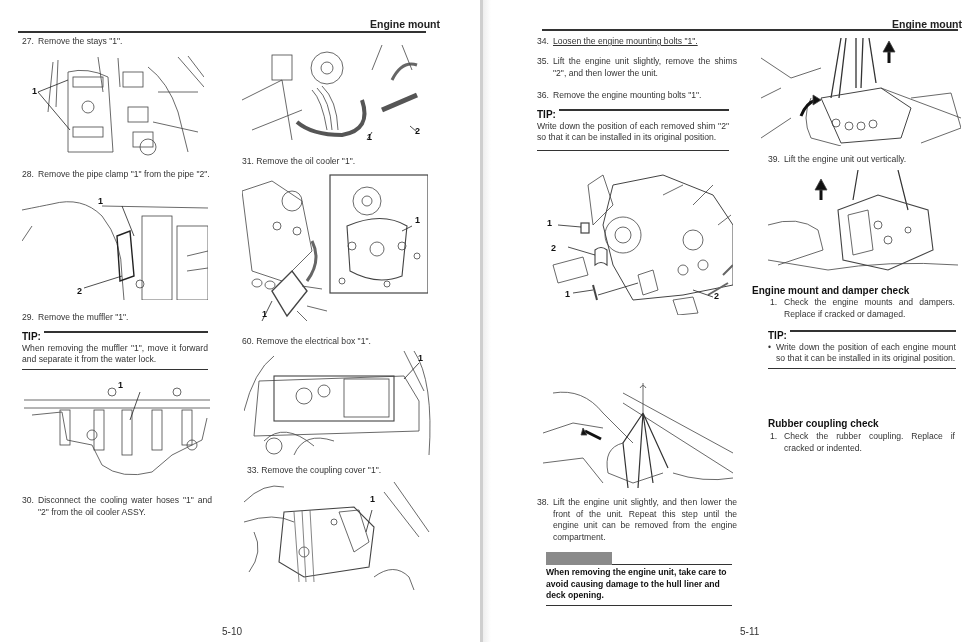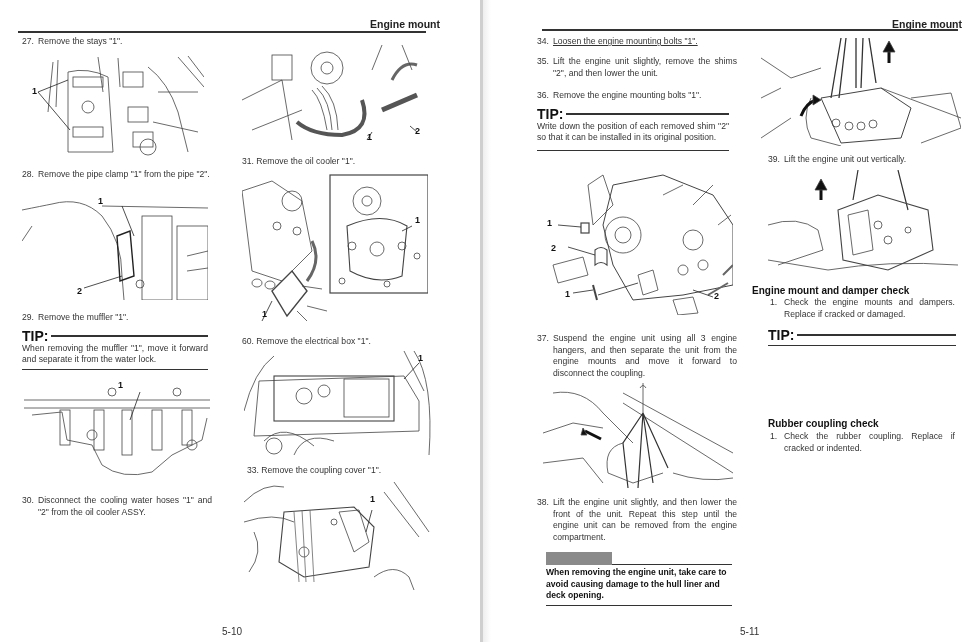--- a/index.html
+++ b/index.html
@@ -14,21 +14,21 @@
 
   .header-title { position: absolute; font-weight: bold; font-size: 10.5px; color: #222; }
   .header-rule { position: absolute; height: 2px; background: #333; }
 
   .step { position: absolute; font-size: 8.6px; line-height: 11.5px; color: #333; text-align: justify; }
   .step .num { position: absolute; left: 0; }
   .step .txt { display: block; padding-left: 16px; }
   .step.single .txt { padding-left: 0; }
 
   .tip { position: absolute; font-size: 8.6px; line-height: 11.5px; color: #333; }
-  .tip-head { display: flex; align-items: center; font-weight: bold; font-size: 14px; color: #111; }
+  .tip-head { display: flex; align-items: flex-start; font-weight: bold; font-size: 10px; color: #111; }
   .tip-head .line { flex: 1; height: 1.5px; background: #333; margin-left: 3px; margin-bottom: 2px; }
   .tip-body { text-align: justify; }
   .tip-rule { height: 1.5px; background: #333; margin-top: 3px; }
   .tip ul { list-style: none; }
   .tip li { position: relative; padding-left: 8px; text-align: justify; }
   .tip li::before { content: "•"; position: absolute; left: 0; }
 
   .section-title { position: absolute; font-weight: bold; font-size: 10px; color: #111; }
 
   .notice { position: absolute; font-size: 8.6px; line-height: 11.5px; }
@@ -264,24 +264,20 @@
       <path d="M130 135 L150 132 L155 148 L135 150 Z"></path>
       <path d="M180 110 L190 100 M165 130 L185 118" stroke-width="2" stroke="#666"></path>
       <path d="M15 60 L38 62 M25 82 L52 90 M30 128 L50 125 M55 130 L95 118 M170 132 L150 125" stroke="#222"></path>
     </svg>
     <div class="callout" style="left:4px; top:53px;">1</div>
     <div class="callout" style="left:8px; top:78px;">2</div>
     <div class="callout" style="left:22px; top:124px;">1</div>
     <div class="callout" style="left:171px; top:126px;">2</div>
   </div>
 
-  <div class="step" style="left:54px; top:333px; width:200px;">
-    <span class="num">37.</span>
-    <span class="txt">Suspend the engine unit using all 3 engine hangers, and then separate the unit from the engine mounts and move it forward to disconnect the coupling.</span>
-  </div>
 
   <div class="figure" style="left:60px; top:383px; width:190px; height:110px;">
     <svg viewBox="0 0 190 110" fill="none" stroke="#444" stroke-width="0.8">
       <path d="M10 10 Q40 5 60 30 L90 60 M0 50 L30 40 L60 45 M0 80 L40 75 L60 100"></path>
       <path d="M80 10 L190 70 M80 20 L190 90"></path>
       <path d="M100 0 L100 30 M97 5 Q100 0 103 5"></path>
       <path d="M100 30 L80 60 L85 105 M100 30 L95 105 M100 30 L110 100 M100 30 L125 85" stroke="#333" stroke-width="1.2"></path>
       <path d="M80 60 Q60 65 65 90 L90 100 L120 90"></path>
       <path d="M42 48 L58 56" stroke="#111" stroke-width="3"></path>
       <path d="M40 45 L44 52 L38 52 Z" fill="#111"></path>
@@ -345,20 +341,21 @@
     <span class="num">1.</span>
     <span class="txt" style="padding-left:14px;">Check the engine mounts and dampers. Replace if cracked or damaged.</span>
   </div>
 
   <div class="tip" style="left:285px; top:330px; width:188px;">
     <div class="tip-head">
       <span>TIP:</span>
       <span class="line"></span>
     </div>
     <ul>
+      <li>Write down the position of each engine mount so that it can be installed in its original position.</li>
     </ul>
     <div class="tip-rule"></div>
   </div>
 
   <div class="section-title" style="left:285px; top:418px;">Rubber coupling check</div>
   <div class="step" style="left:287px; top:431px; width:185px;">
     <span class="num">1.</span>
     <span class="txt" style="padding-left:14px;">Check the rubber coupling. Replace if cracked or indented.</span>
   </div>
 

